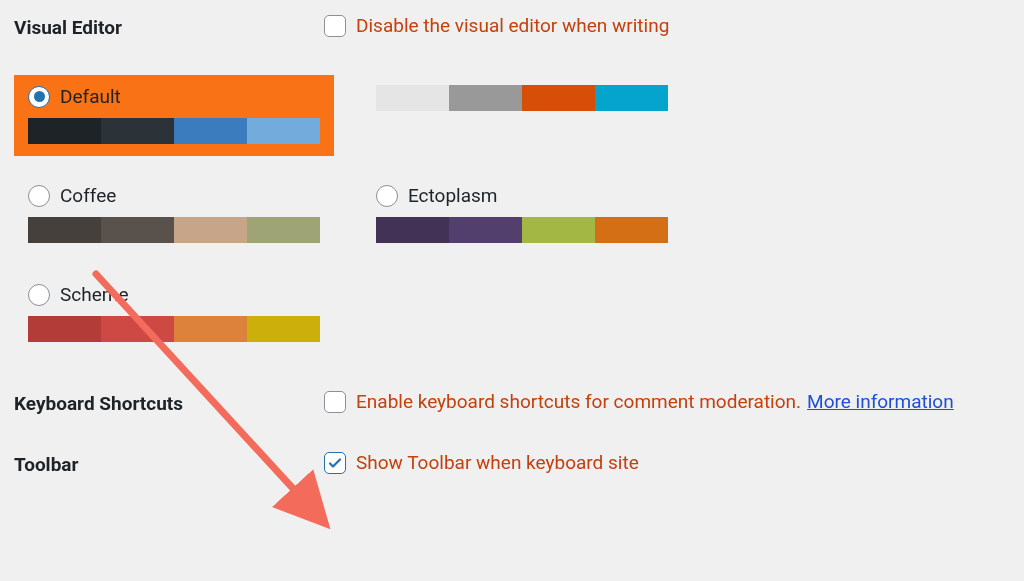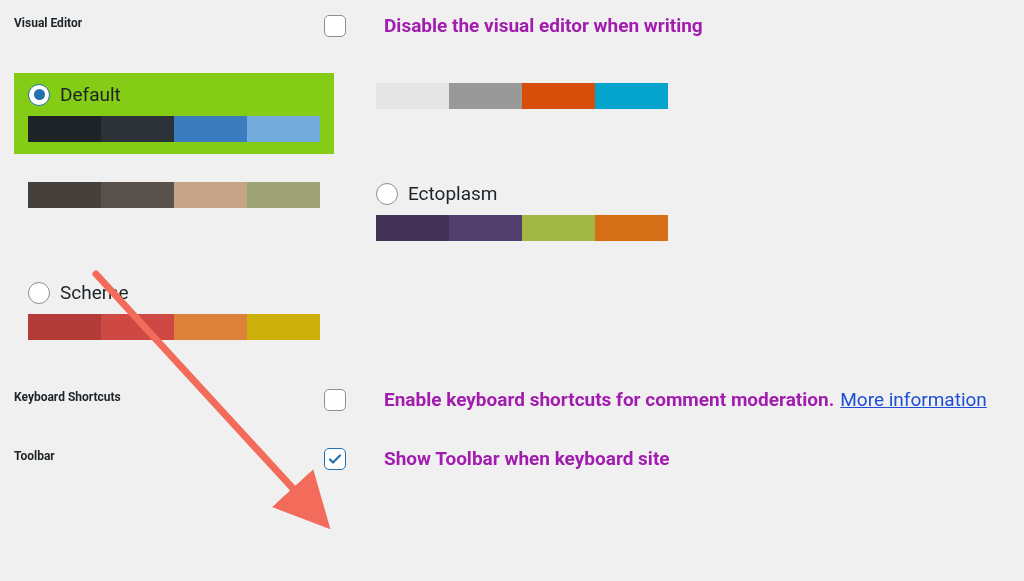--- a/index.html
+++ b/index.html
@@ -17,21 +17,21 @@
     padding: 14px 14px;
   }
   .row {
     display: flex;
     align-items: flex-start;
     margin-bottom: 36px;
   }
   .row-label {
     width: 310px;
     font-weight: 700;
-    font-size: 12px;
+    font-size: 19px;
     padding-top: 2px;
     flex-shrink: 0;
   }
   .row-field {
     flex: 1;
     display: flex;
     flex-wrap: wrap;
     align-items: center;
     font-size: 19px;
   }
@@ -47,44 +47,43 @@
     justify-content: center;
     flex-shrink: 0;
     cursor: pointer;
   }
   .cb.checked {
     border-color: #2271b1;
   }
   .cb.checked svg { display: block; }
   .cb svg { display: none; width: 16px; height: 16px; }
   .label-text {
-    color: #a21caf;
-    font-weight: 700;
-    margin-left: 28px;
+    color: #c2410c;
+    font-weight: 400;
   }
   .link {
     color: #1d4ed8;
     text-decoration: underline;
     cursor: pointer;
     margin-left: 6px;
   }
 
   .scheme-grid {
     display: flex;
     flex-wrap: wrap;
     gap: 18px 28px;
     width: 700px;
   }
   .scheme-option {
     width: 320px;
     padding: 10px 14px 12px 14px;
     cursor: pointer;
   }
   .scheme-option.selected {
-    background: #84cc16;
+    background: #f97316;
   }
   .scheme-header {
     display: flex;
     align-items: center;
     margin-bottom: 10px;
   }
   .radio {
     width: 22px;
     height: 22px;
     border: 1.5px solid #8c8f94;
@@ -157,20 +156,24 @@
           </div>
           <div class="scheme-option">
             <div class="swatches">
               <span style="background: rgb(229, 229, 229);"></span>
               <span style="background: rgb(153, 153, 153);"></span>
               <span style="background: rgb(214, 78, 7);"></span>
               <span style="background: rgb(4, 164, 204);"></span>
             </div>
           </div>
           <div class="scheme-option">
+            <div class="scheme-header">
+              <span class="radio"></span>
+              <span class="scheme-name">Coffee</span>
+            </div>
             <div class="swatches">
               <span style="background: rgb(70, 64, 60);"></span>
               <span style="background: rgb(89, 82, 76);"></span>
               <span style="background: rgb(199, 165, 137);"></span>
               <span style="background: rgb(158, 164, 118);"></span>
             </div>
           </div>
           <div class="scheme-option">
             <div class="scheme-header">
               <span class="radio"></span>

